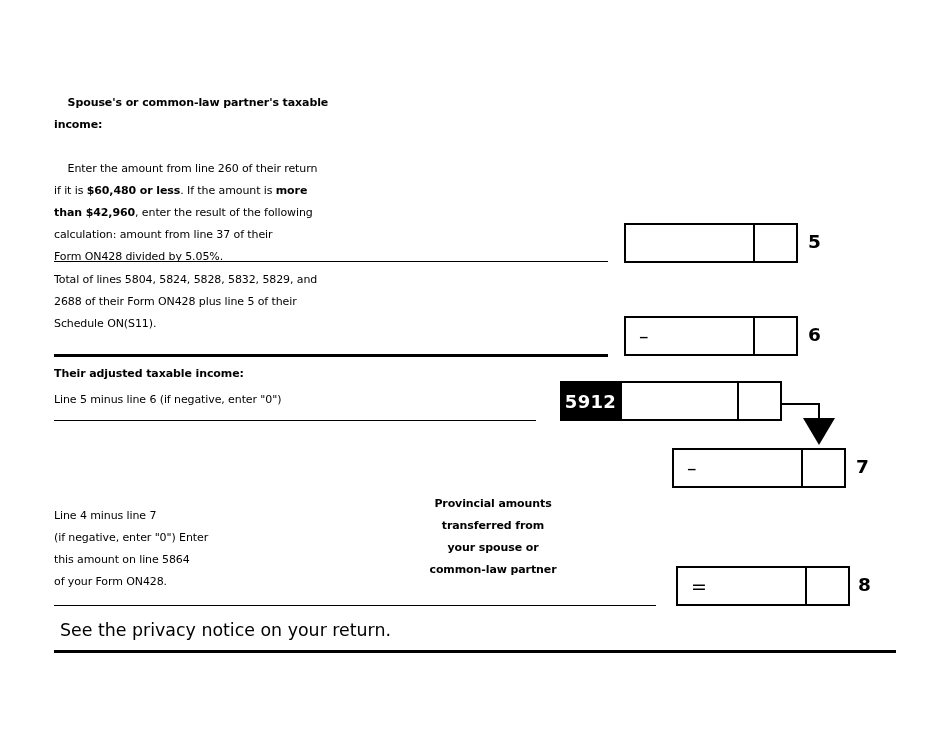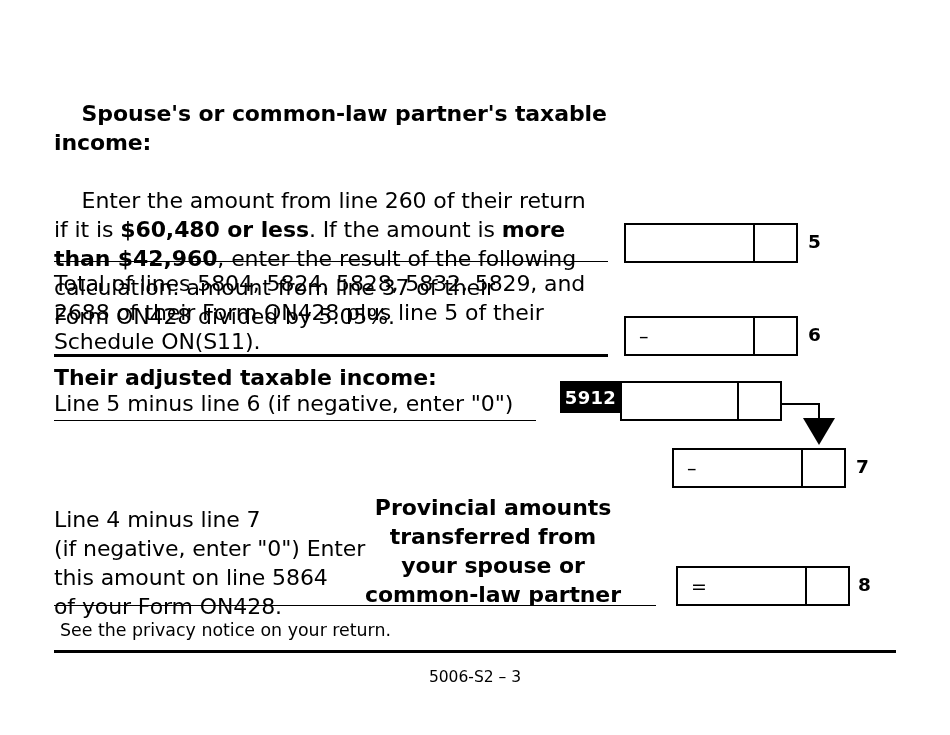--- a/index.html
+++ b/index.html
@@ -18,22 +18,22 @@
   .page {
     position: absolute;
     inset: 0;
   }
 
   
   .abs { position: absolute; }
 
   
   .txt {
-    font-size: 22px;
-    line-height: 29px;
+    font-size: 11px;
+    line-height: 22px;
     white-space: pre-wrap;
     letter-spacing: -0.1px;
   }
   .bold { font-weight: bold; }
 
   
   .rule-thin {
     position: absolute;
     height: 0;
     border-top: 1.6px solid #000;
@@ -170,21 +170,21 @@
     </div>
     <div class="money-cents"></div>
   </div>
   <div class="line-no" style="left:808px; top:326px;">6</div>
 
   <div class="abs txt bold" style="left:54px; top:363px; width:520px;">Their adjusted taxable income:</div>
   <div class="abs txt" style="left:54px; top:389px; width:520px;">Line 5 minus line 6 (if negative, enter "0")</div>
 
   <div class="rule-thin" style="left:54px; top:420px; width:482px;"></div>
 
-  <div class="code-tag" style="left:560px; top:381px; width:61px; height:32px;">5912</div>
+  <div class="code-tag" style="left:560px; top:381px; width:61px; height:40px;">5912</div>
   <div class="money-box" style="left:620px; top:381px; width:162px; height:40px;">
     <div class="money-dollars">
       <span class="op"></span>
       <span></span>
     </div>
     <div class="money-cents"></div>
   </div>
 
   <div class="conn-h" style="left:781px; top:403px; width:39px;"></div>
   <div class="conn-v" style="left:818px; top:403px; height:17px;"></div>
@@ -217,15 +217,14 @@
       <span></span>
     </div>
     <div class="money-cents"></div>
   </div>
   <div class="line-no" style="left:858px; top:576px;">8</div>
 
   <div class="privacy" style="left:60px; top:620px;text-align:right;">See the privacy notice on your return.</div>
 
   <div class="rule-thick" style="left:54px; top:650px; width:842px;"></div>
 
-  <div class="footer" style="left:0; top:668px;">5006-S2 – 3</div>
 
 </div>
 
 </body></html>

